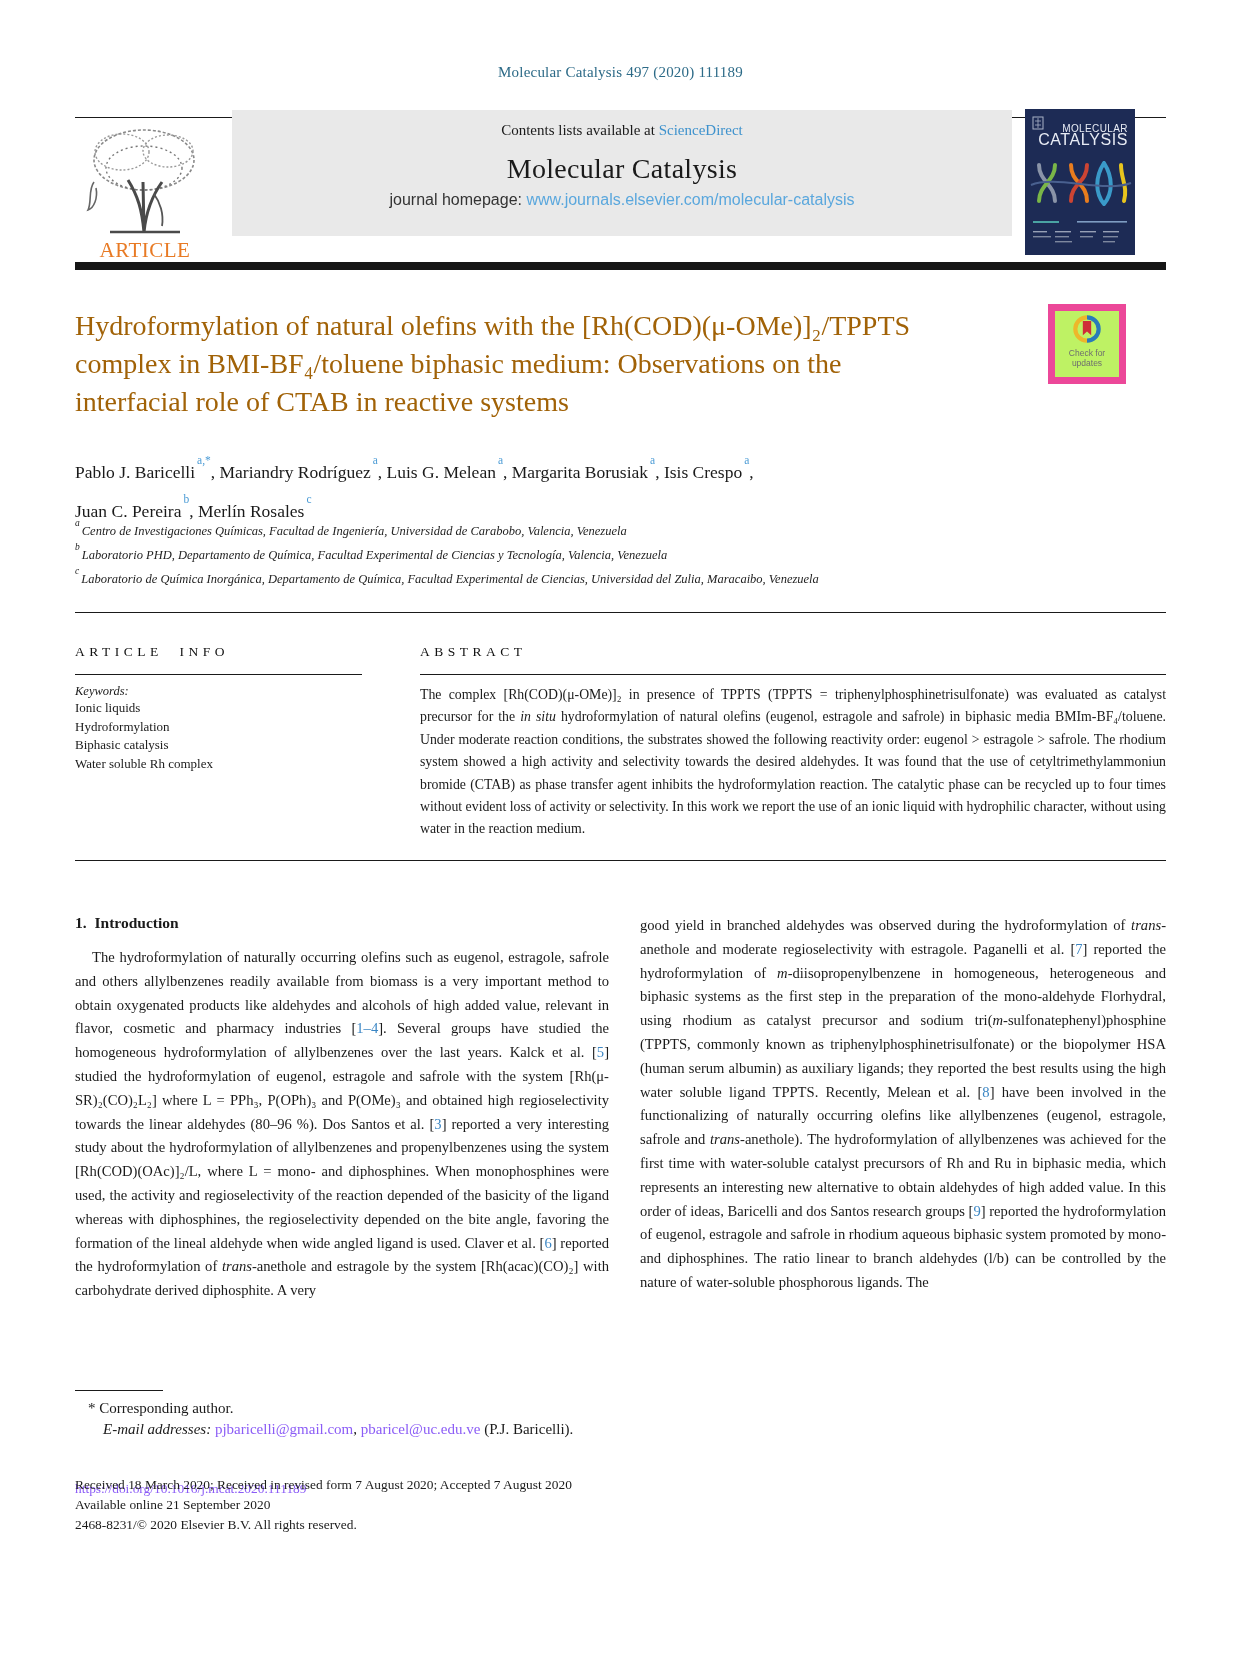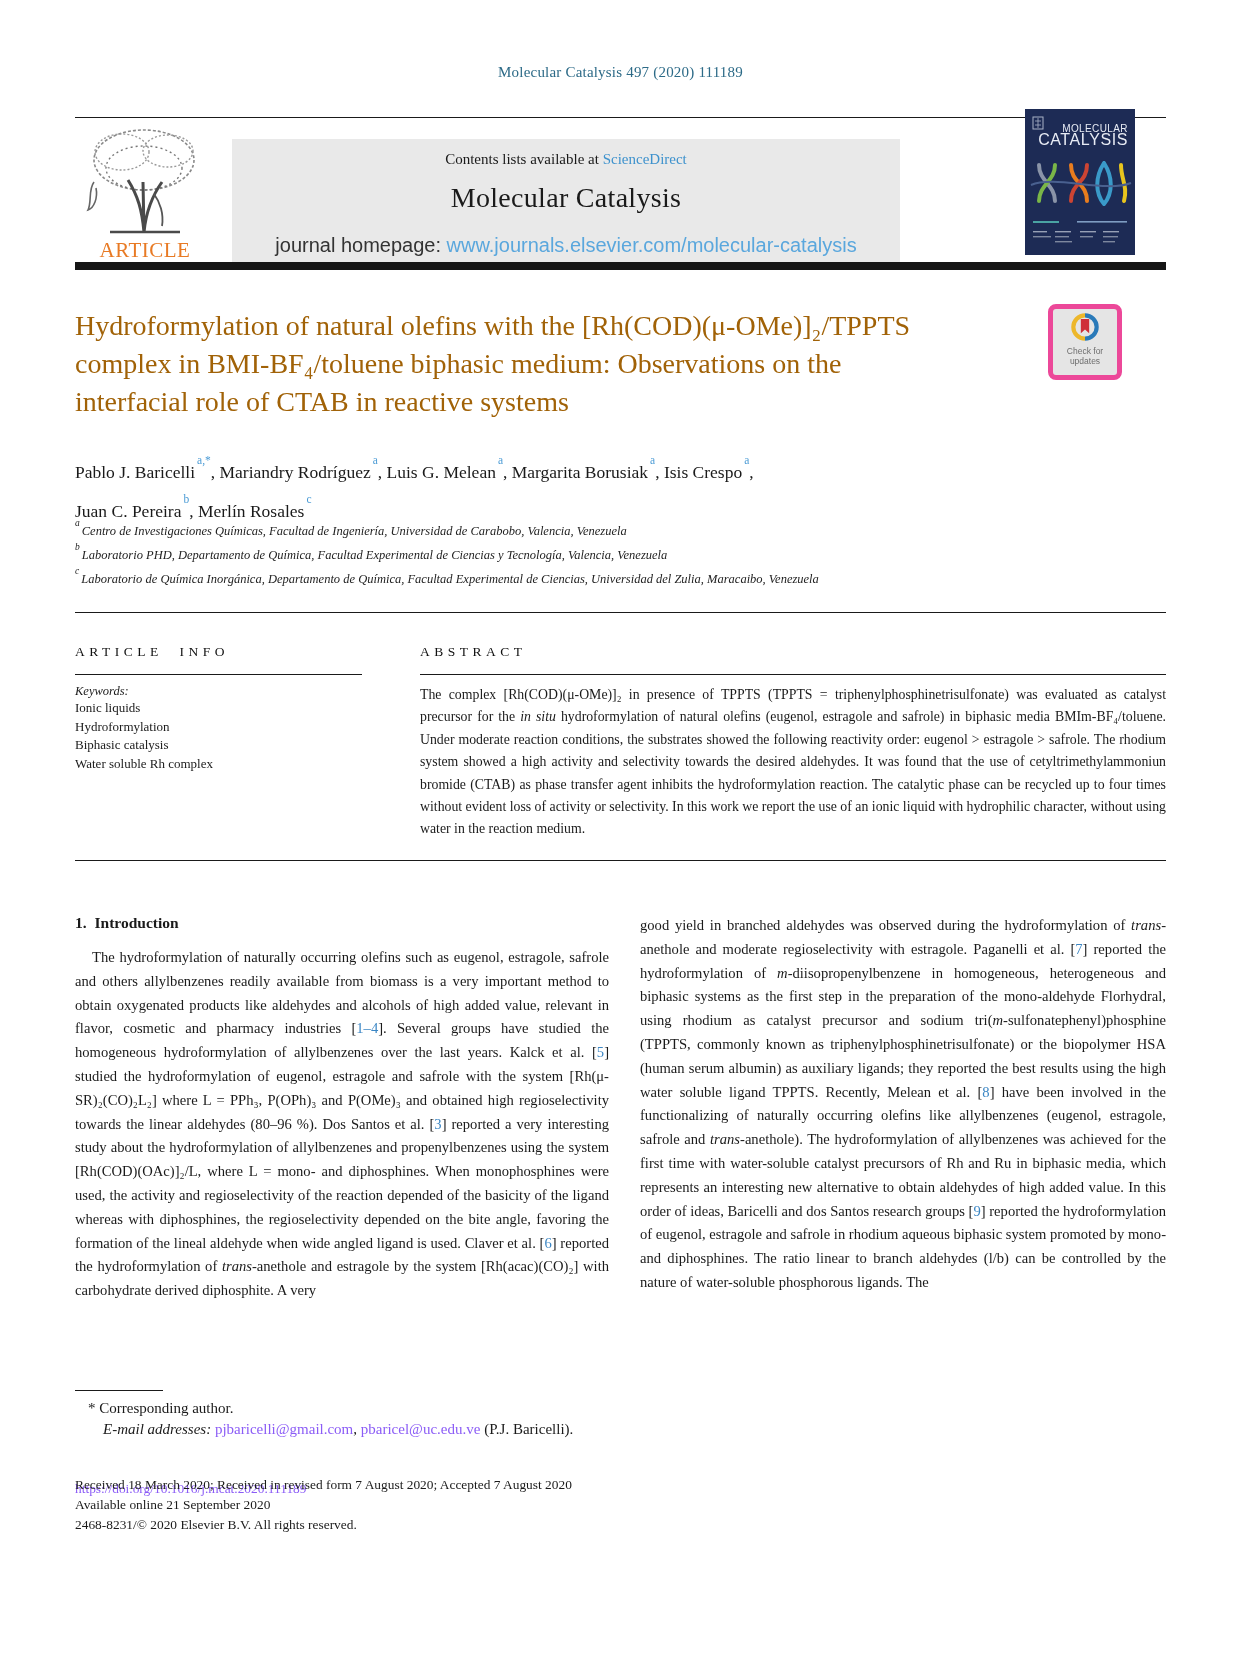--- a/index.html
+++ b/index.html
@@ -7,32 +7,32 @@
         font-family:"Liberation Serif","DejaVu Serif",serif;color:#1a1a1a;}
   .abs{position:absolute;}
   .rule{position:absolute;background:#1a1a1a;height:1px;}
   .teal{color:#2c6a87;}
   .link{color:#8b5cf6;text-decoration:none;cursor:pointer;}
   .link-light{color:#5aa7dd;text-decoration:none;cursor:pointer;}
   .ref{color:#3b86c4;cursor:pointer;}
   .it{font-style:italic;}
   
   .topref{top:64px;left:0;width:100%;text-align:center;font-size:15px;letter-spacing:.2px;}
-  .headbox{left:232px;top:139px;width:668px;height:126px;background:#e9e9e9;text-align:center;}
+  .headbox{left:232px;top:110px;width:780px;height:126px;background:#e9e9e9;text-align:center;}
   .contents-line{margin-top:12px;font-size:15px;}
   .journal-name{margin-top:14px;font-size:28px;letter-spacing:.3px;}
-  .homepage-line{margin-top:20px;font-size:20px;font-family:"Liberation Sans","DejaVu Sans",sans-serif;color:#333;}
+  .homepage-line{margin-top:6px;font-size:16px;font-family:"Liberation Sans","DejaVu Sans",sans-serif;color:#333;}
   .elsevier-word{left:72px;top:238px;width:146px;text-align:center;font-size:21px;color:#e87a24;
       font-family:"Liberation Serif",serif;letter-spacing:.5px;}
   .cover{left:1025px;top:109px;width:110px;height:146px;background:#1d2b55;}
   .cover .ctitle{position:absolute;top:14px;right:7px;text-align:right;color:#e8ecf5;
       font-family:"Liberation Sans","DejaVu Sans",sans-serif;font-size:10px;line-height:11px;letter-spacing:.4px;}
   .thickbar{left:75px;top:262px;width:1091px;height:8px;background:#161616;position:absolute;}
   
-  .badge{left:1048px;top:304px;width:64px;height:66px;border:5px solid #ec4899;border-radius:8px;background:#e5e5e5;
+  .badge{left:1048px;top:304px;width:64px;height:66px;border:7px solid #ec4899;border-radius:0;background:#bef264;
       text-align:center;cursor:pointer;}
   .badge .btxt{font-family:"Liberation Sans","DejaVu Sans",sans-serif;font-size:8.5px;color:#6e6e6e;line-height:9.5px;margin-top:1px;}
   
   .title{left:75px;top:307px;width:960px;font-size:28px;line-height:38px;color:#a16207;}
   .authors{left:75px;top:450px;width:1000px;font-size:17.5px;line-height:34px;}
   .sup{color:#4b9bd5;font-size:11.5px;position:relative;top:-7px;margin-left:2px;}
   .affil{left:75px;top:517px;width:1020px;font-size:12.5px;line-height:20px;font-style:italic;color:#222;}
   .affsup{font-size:9.5px;position:relative;top:-4px;font-style:italic;margin-right:2px;}
   
   .sec-head{font-size:13.5px;letter-spacing:4.5px;word-spacing:9px;color:#111;}

